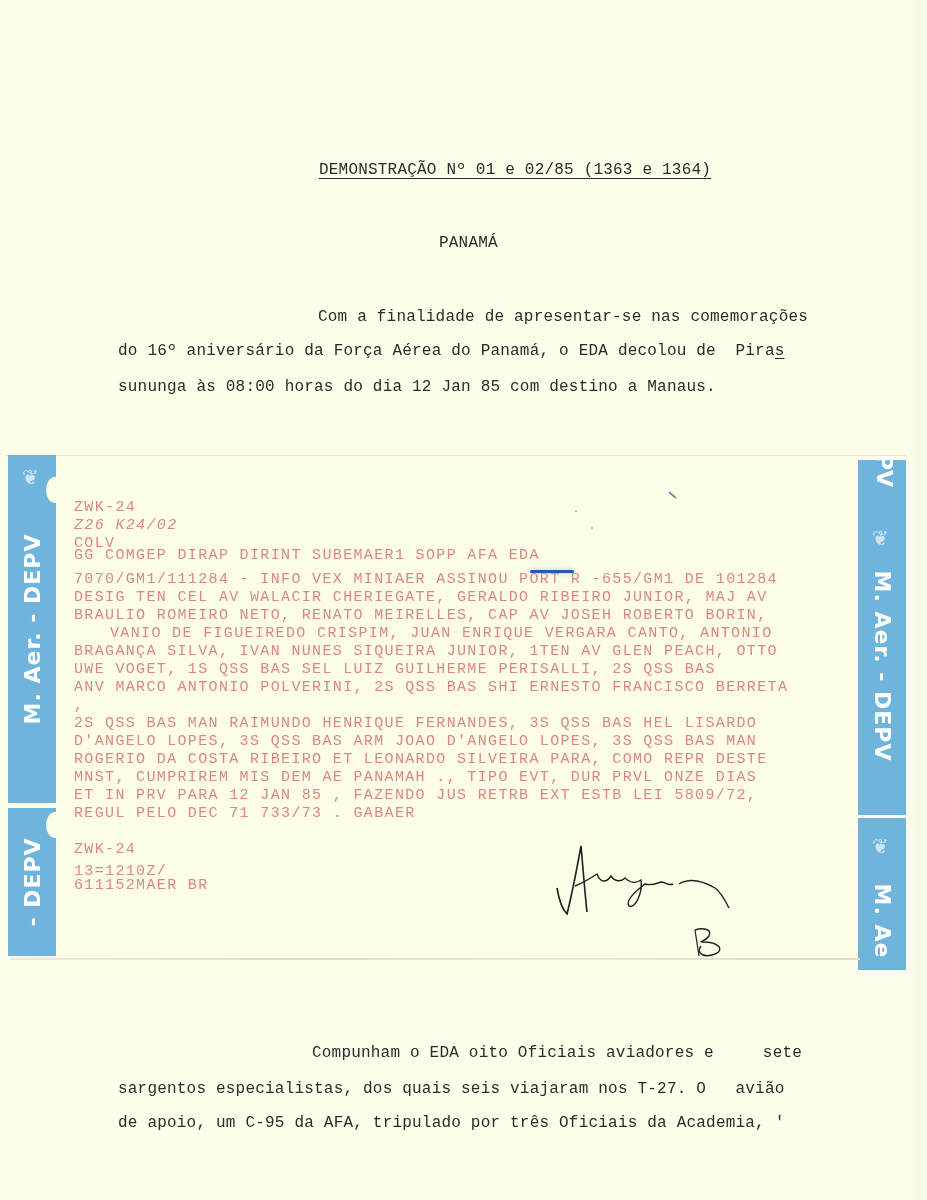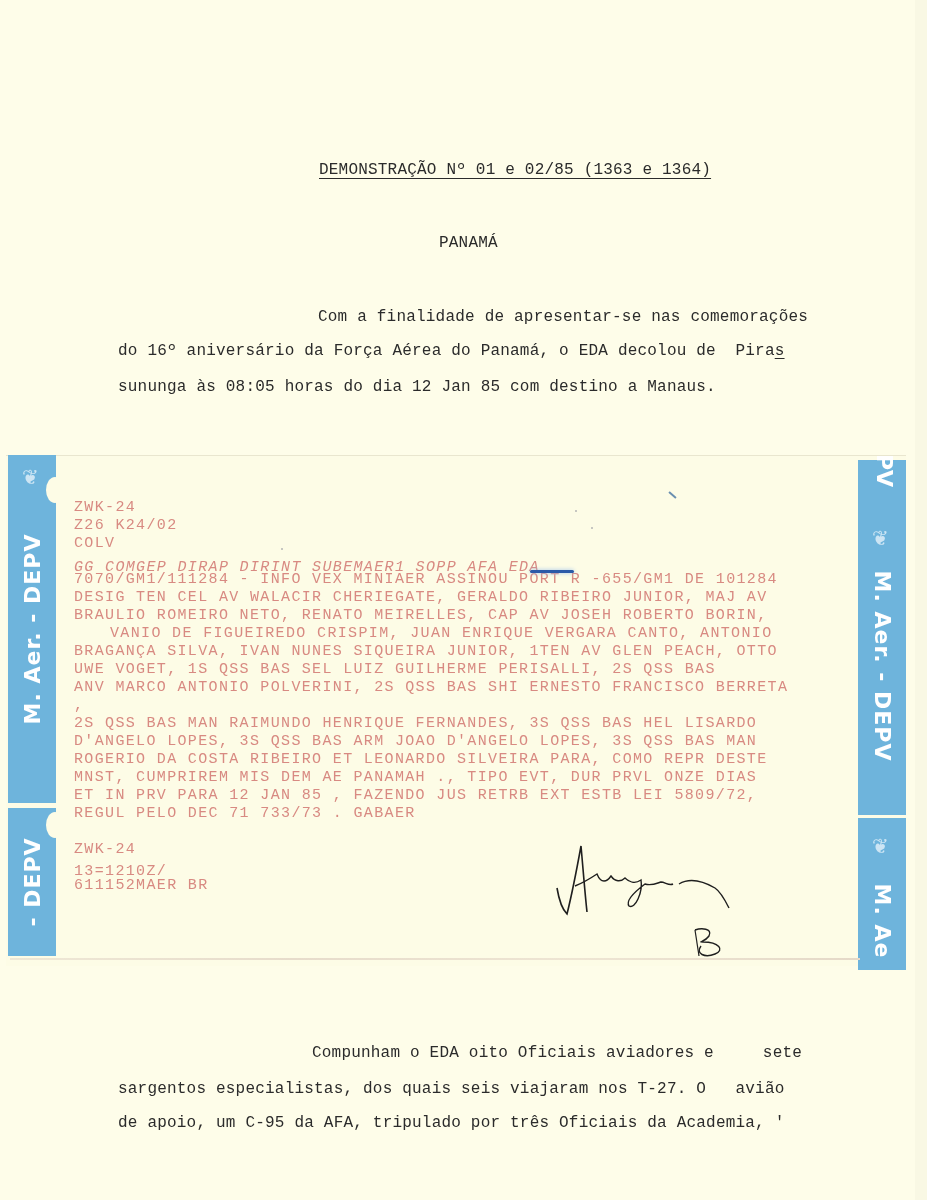--- a/index.html
+++ b/index.html
@@ -65,21 +65,21 @@
 <body>
 
 <div class="page"></div>
 <div class="right-edge"></div>
 
 <div class="typed title">DEMONSTRAÇÃO Nº 01 e 02/85 (1363 e 1364)</div>
 <div class="typed subtitle">PANAMÁ</div>
 
 <div class="typed p1">Com a finalidade de apresentar-se nas comemorações</div>
 <div class="typed p2"><span>do 16º aniversário da Força Aérea do Panamá, o EDA decolou de  Pira</span><span class="u">s</span></div>
-<div class="typed p3">sununga às 08:05 horas do dia 12 Jan 85 com destino a Manaus.</div>
+<div class="typed p3">sununga às 08:00 horas do dia 12 Jan 85 com destino a Manaus.</div>
 
 <div class="telegram"></div>
 
 <div class="strip strip-left-a">
   <span class="emblem" style="left:14px;top:10px;">❦</span>
   <span class="label">M. Aer. - DEPV</span>
 </div>
 <div class="notch" style="left:46px;top:477px;"></div>
 <div class="strip strip-left-b">
   <span class="label">- DEPV</span>
@@ -92,23 +92,23 @@
   <span class="label" style="top:58%;">M. Aer. - DEPV</span>
 </div>
 <div class="strip strip-right-b">
   <span class="emblem" style="left:14px;top:16px;">❦</span>
   <span class="label" style="top:68%;">M. Ae</span>
 </div>
 
 <div class="tear"></div>
 
 <div class="tx" style="top:499px;">ZWK-24</div>
-<div class="tx" style="top:517px;">Z26 K24/02</div>
+<div class="tx" style="top:517px;font-style:italic;">Z26 K24/02</div>
 <div class="tx" style="top:535px;">COLV</div>
-<div class="tx" style="top:559px;font-style:italic;">GG COMGEP DIRAP DIRINT SUBEMAER1 SOPP AFA EDA</div>
+<div class="tx" style="top:547px;">GG COMGEP DIRAP DIRINT SUBEMAER1 SOPP AFA EDA</div>
 <div class="tx" style="top:571px;">7070/GM1/111284 - INFO VEX MINIAER ASSINOU PORT R -655/GM1 DE 101284</div>
 <div class="tx" style="top:589px;">DESIG TEN CEL AV WALACIR CHERIEGATE, GERALDO RIBEIRO JUNIOR, MAJ AV</div>
 <div class="tx" style="top:607px;">BRAULIO ROMEIRO NETO, RENATO MEIRELLES, CAP AV JOSEH ROBERTO BORIN,</div>
 <div class="tx" style="top:625px;margin-left:36px;">VANIO DE FIGUEIREDO CRISPIM, JUAN ENRIQUE VERGARA CANTO, ANTONIO</div>
 <div class="tx" style="top:643px;">BRAGANÇA SILVA, IVAN NUNES SIQUEIRA JUNIOR, 1TEN AV GLEN PEACH, OTTO</div>
 <div class="tx" style="top:661px;">UWE VOGET, 1S QSS BAS SEL LUIZ GUILHERME PERISALLI, 2S QSS BAS</div>
 <div class="tx" style="top:679px;text-align:right;">ANV MARCO ANTONIO POLVERINI, 2S QSS BAS SHI ERNESTO FRANCISCO BERRETA</div>
 <div class="tx" style="top:697px;">,</div>
 <div class="tx" style="top:715px;">2S QSS BAS MAN RAIMUNDO HENRIQUE FERNANDES, 3S QSS BAS HEL LISARDO</div>
 <div class="tx" style="top:733px;">D'ANGELO LOPES, 3S QSS BAS ARM JOAO D'ANGELO LOPES, 3S QSS BAS MAN</div>

